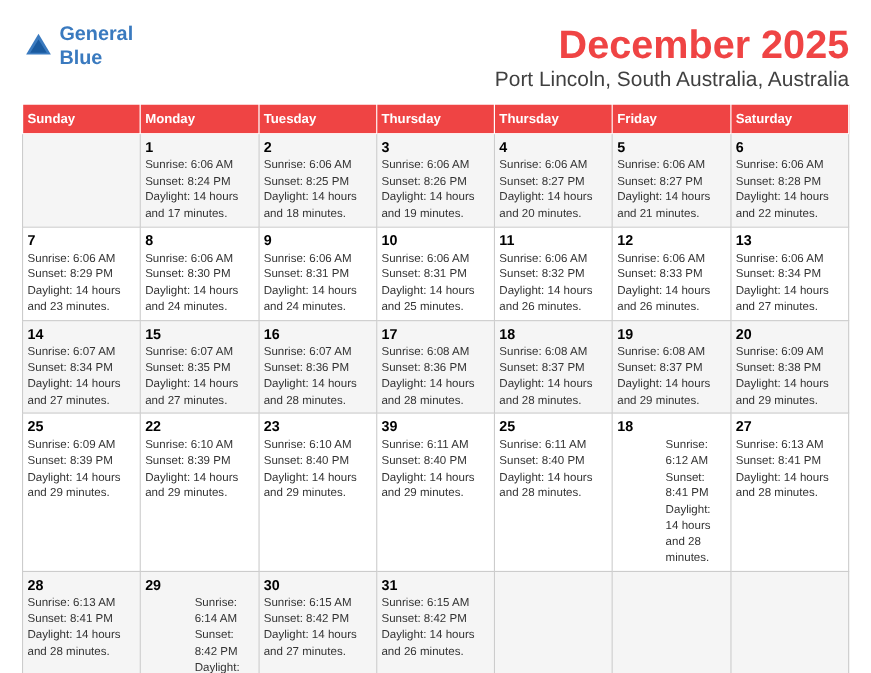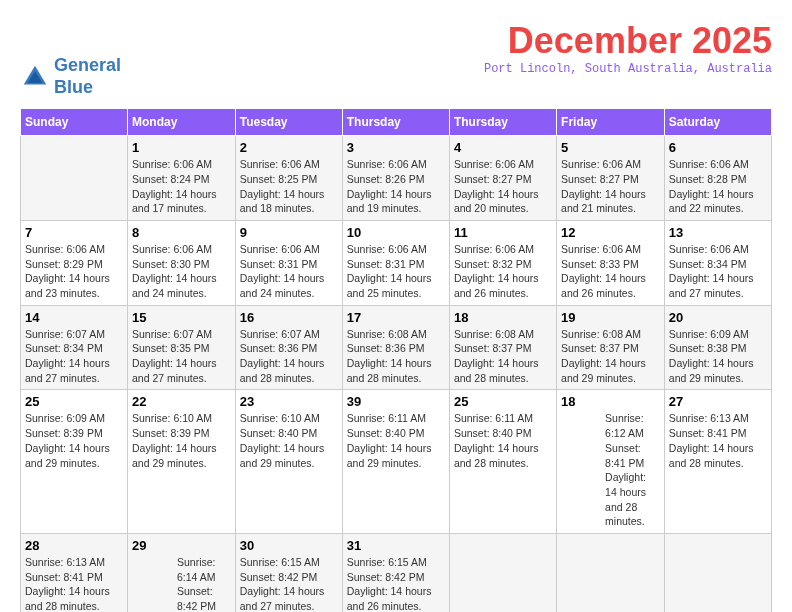--- a/index.html
+++ b/index.html
@@ -12,21 +12,20 @@
     }
     .header {
       display: flex;
       justify-content: space-between;
       align-items: flex-start;
       margin-bottom: 10px;
     }
     .logo {
       display: flex;
       align-items: center;
-      margin-top: 35px;
     }
     .logo-text {
       font-size: 18px;
       font-weight: bold;
       color: #333;
       line-height: 1.2;
     }
     .logo-text span {
       color: #3a7abf;
     }
@@ -37,31 +36,30 @@
     }
     .title-block {
       text-align: right;
     }
     .month-title {
       font-size: 36px;
       font-weight: bold;
       color: #ef4444;
     }
     .subtitle {
-      font-size: 12px;
-      color: #8b5cf6;
-      font-family: Liberation Mono, monospace;
+      font-size: 19px;
+      color: #404040;
     }
     table {
       width: 100%;
       border-collapse: collapse;
       font-size: 11px;
     }
     thead tr th {
-      background-color: #8b5cf6;
+      background-color: #ef4444;
       color: #fff;
       padding: 6px 4px;
       text-align: left;
       font-size: 12px;
       border: 1px solid #fff;
     }
     tbody tr td {
       border: 1px solid #ccc;
       vertical-align: top;
       padding: 4px;

